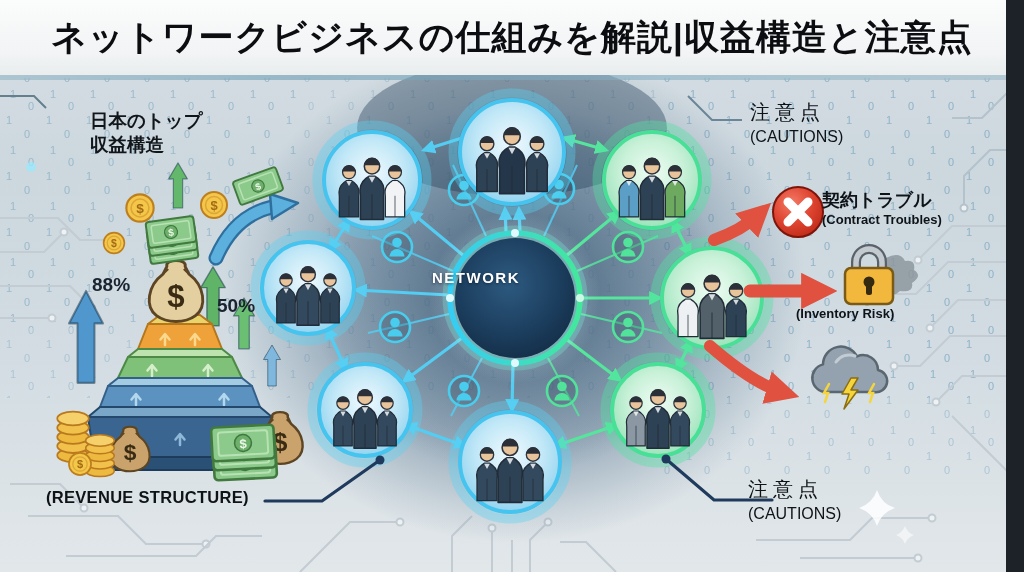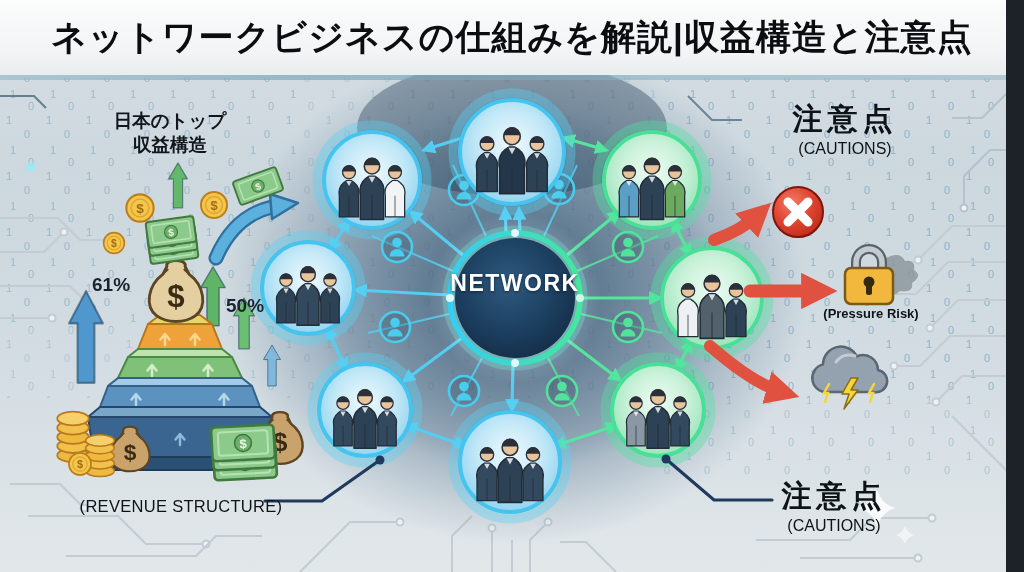--- a/index.html
+++ b/index.html
@@ -6,38 +6,38 @@
   .stage{position:relative;width:1006px;height:572px;overflow:hidden;
     font-family:"Liberation Sans","DejaVu Sans",sans-serif;
     background:linear-gradient(180deg,#d8dfe4 0%,#ccd7de 30%,#d2dce2 62%,#e2e7ea 100%);}
   .hdr{position:absolute;left:0;top:0;width:1024px;height:75px;z-index:3;
     background:linear-gradient(180deg,#fbfcfc 0%,#f2f4f5 70%,#e9edee 100%);
     display:flex;align-items:center;justify-content:center;}
   .hdr-title{font-size:35px;font-weight:900;color:#0b0d10;letter-spacing:1px;white-space:nowrap;}
   .hdr-strip{position:absolute;left:0;top:75px;width:1024px;height:5px;z-index:3;
     background:linear-gradient(90deg,#93b6c6,#6f9fb5 30%,#86afc2 60%,#9dbcca);opacity:.6;}
   svg.art{position:absolute;left:0;top:0;z-index:1;}
-  .lbl{position:absolute;z-index:2;color:#0e1318;text-align:center;line-height:1.28;}
+  .lbl{position:absolute;z-index:2;color:#0e1318;text-align:left;line-height:1.28;}
   .note{left:90px;top:109px;width:160px;font-size:18.5px;font-weight:700;color:#11161b;}
   .pct{font-size:19px;font-weight:700;color:#1a2430;}
   .pct75{left:92px;top:273px;}
-  .pct50{left:226px;top:294px;}
+  .pct50{left:217px;top:294px;}
   .rev{left:46px;top:479px;width:270px;}
   .rev-jp{font-size:28px;font-weight:800;letter-spacing:3px;}
-  .rev-en{font-size:16.5px;font-weight:400;letter-spacing:.3px;margin-top:17px;}
+  .rev-en{font-size:16.5px;font-weight:700;letter-spacing:.3px;margin-top:8px;}
   .caut-top{left:750px;top:100px;width:190px;}
   .caut-bot{left:748px;top:477px;width:172px;}
-  .caut-jp{font-size:30px;font-weight:700;letter-spacing:5px;}
+  .caut-jp{font-size:20px;font-weight:400;letter-spacing:5px;}
   .caut-en{font-size:16px;font-weight:400;margin-top:1px;}
   .warn .w-jp{font-size:18px;font-weight:700;}
   .warn .w-en{font-size:13px;font-weight:700;margin-top:0px;}
   .w1{left:822px;top:189px;width:140px;}
   .w2{left:796px;top:306px;width:150px;}
   .w3{left:762px;top:404px;width:192px;}
-  .center-lbl{left:432px;top:269px;width:166px;color:#fff;font-weight:800;font-size:23px;
+  .center-lbl{left:432px;top:269px;width:166px;color:#fff;font-weight:800;font-size:15px;
     letter-spacing:1.5px;line-height:1.22;text-shadow:0 1px 3px rgba(0,10,25,.55);}
 </style>
 </head>
 <body>
 
 <div class="stage">
 
 <svg class="art" width="1024" height="572" viewBox="0 0 1024 572">
 <defs>
   <radialGradient id="gPanel" cx="50%" cy="50%" r="50%">
@@ -419,39 +419,43 @@
 <header class="hdr">
   <div class="hdr-title">ネットワークビジネスの仕組みを解説|収益構造と注意点</div>
 </header>
 <div class="hdr-strip"></div>
 
 <div class="lbl note">
   <div>日本のトップ</div>
   <div>収益構造</div>
 </div>
 
-<div class="lbl pct pct75">61%</div>
+<div class="lbl pct pct75">88%</div>
 <div class="lbl pct pct50">50%</div>
 
 <div class="lbl rev">
   <div class="rev-en">(REVENUE STRUCTURE)</div>
 </div>
 
 <div class="lbl center-lbl">
   <div>NETWORK</div>
 </div>
 
 <div class="lbl caut-top">
   <div class="caut-jp">注意点</div>
   <div class="caut-en">(CAUTIONS)</div>
 </div>
 
+<div class="lbl warn w1">
+  <div class="w-jp">契約トラブル</div>
+  <div class="w-en">(Contract Troubles)</div>
+</div>
 
 <div class="lbl warn w2">
-  <div class="w-en">(Pressure Risk)</div>
+  <div class="w-en">(Inventory Risk)</div>
 </div>
 
 
 <div class="lbl caut-bot">
   <div class="caut-jp">注意点</div>
   <div class="caut-en">(CAUTIONS)</div>
 </div>
 
 </div>
 

